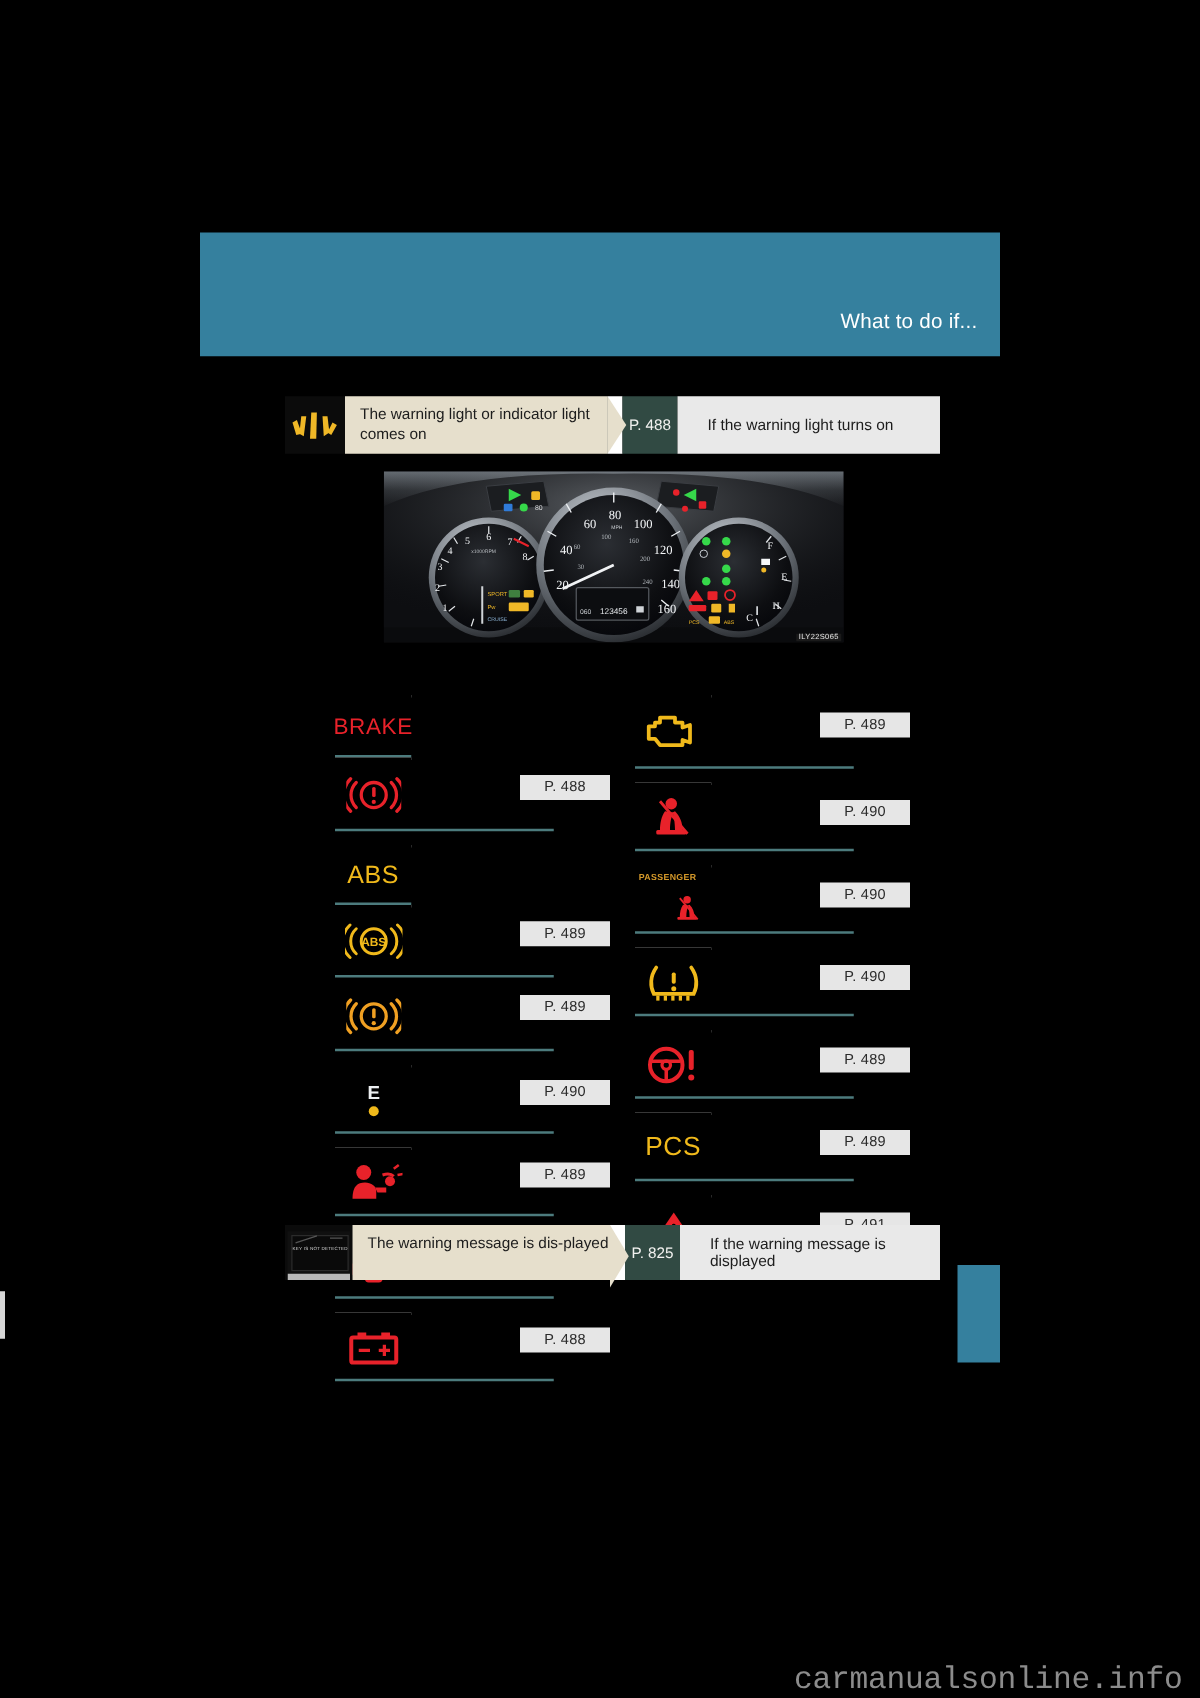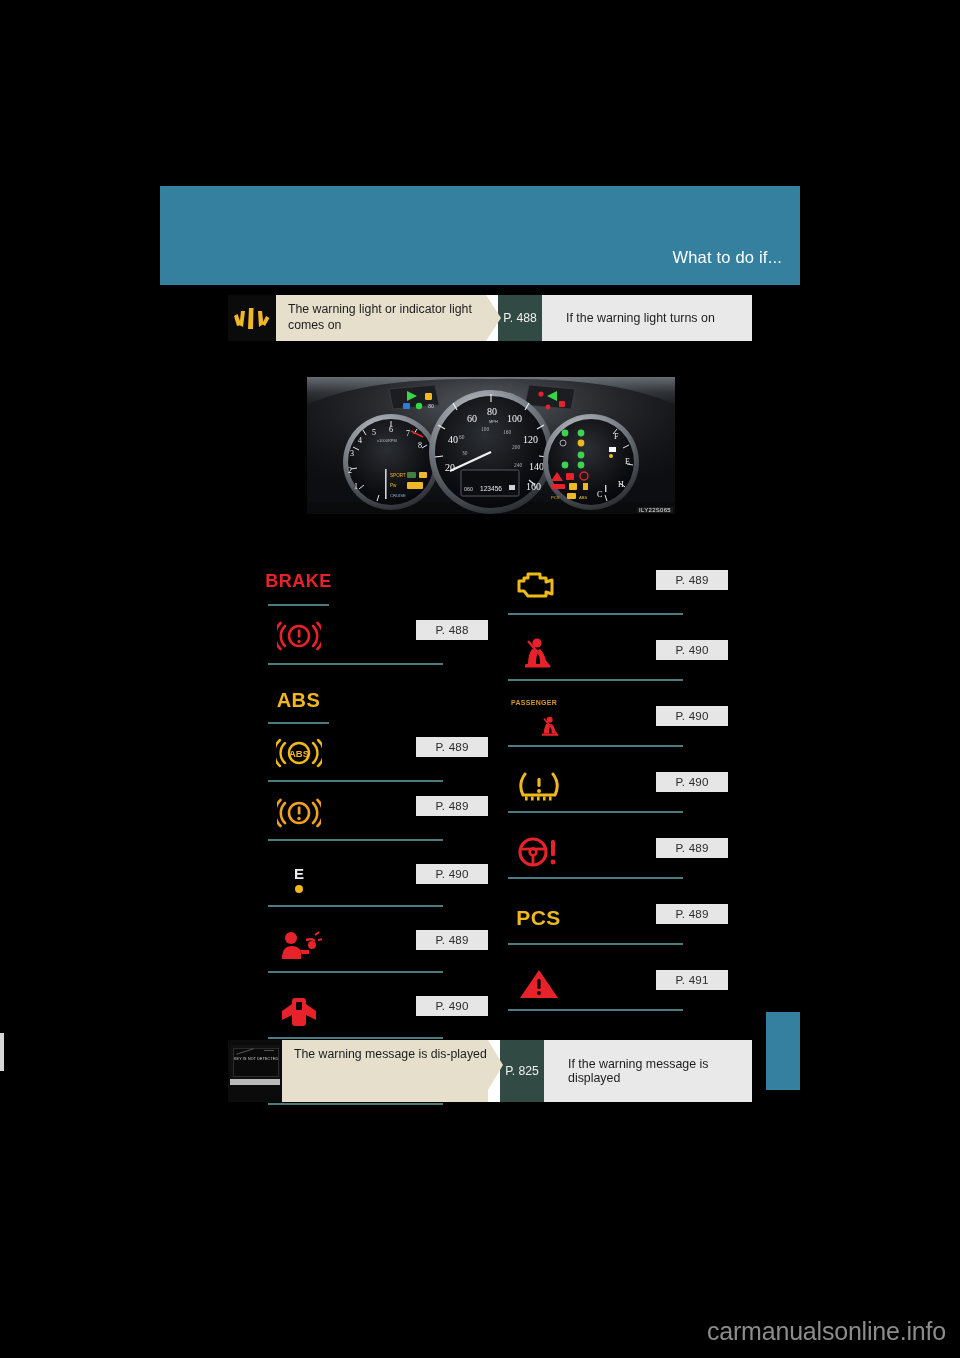--- a/index.html
+++ b/index.html
@@ -32,21 +32,21 @@
     font-size: 16.5px;
     color: #ffffff;
     letter-spacing: 0.2px;
     white-space: nowrap;
   }
 
   
   .nav-strip {
     position: absolute;
     left: 228px;
-    top: 295px;
+    top: 317px;
     width: 524px;
     height: 46px;
     display: flex;
     align-items: stretch;
   }
   .nav-thumb {
     width: 48px;
     background: #0b0b0b;
     position: relative;
     flex: none;
@@ -93,21 +93,21 @@
   .nav-desc {
     flex: 1;
     background: #e9e9e9;
     color: #1d1d1d;
     font-size: 12.4px;
     display: flex;
     align-items: center;
     padding-left: 24px;
     box-sizing: border-box;
   }
-  .nav-strip.bottom { top: 1040px; height: 62px; }
+  .nav-strip.bottom { top: 980px; height: 44px; }
   .nav-strip.bottom .nav-thumb { width: 54px; }
   .nav-strip.bottom .nav-label-wrap { width: 206px; }
   .nav-strip.bottom .nav-label-arrow {
     border-top-width: 25px;
     border-bottom-width: 25px;
   }
 
   
   .msg-thumb {
     position: absolute;
@@ -224,31 +224,31 @@
     top: 1033px;
     width: 4px;
     height: 38px;
     background: #d7d7d7;
   }
 
   
   .watermark {
     position: absolute;
     right: 14px;
-    bottom: 12px;
+    bottom: 0;
     font-size: 25px;
     color: #8c8c8c;
     letter-spacing: -0.2px;
-    font-family: Liberation Sans, sans-serif;
+    font-family: Liberation Mono, monospace;
   }
   .watermark .tld { color: #8c8c8c; }
 
   
   .glyph-text {
-    font-weight: bold;
+    font-weight: normal;
     font-family: "Liberation Sans", sans-serif;
     letter-spacing: 0.5px;
   }
 </style>
 </head>
 <body>
 
 <div class="header-band">
   <div class="header-title">What to do if...</div>
 </div>

